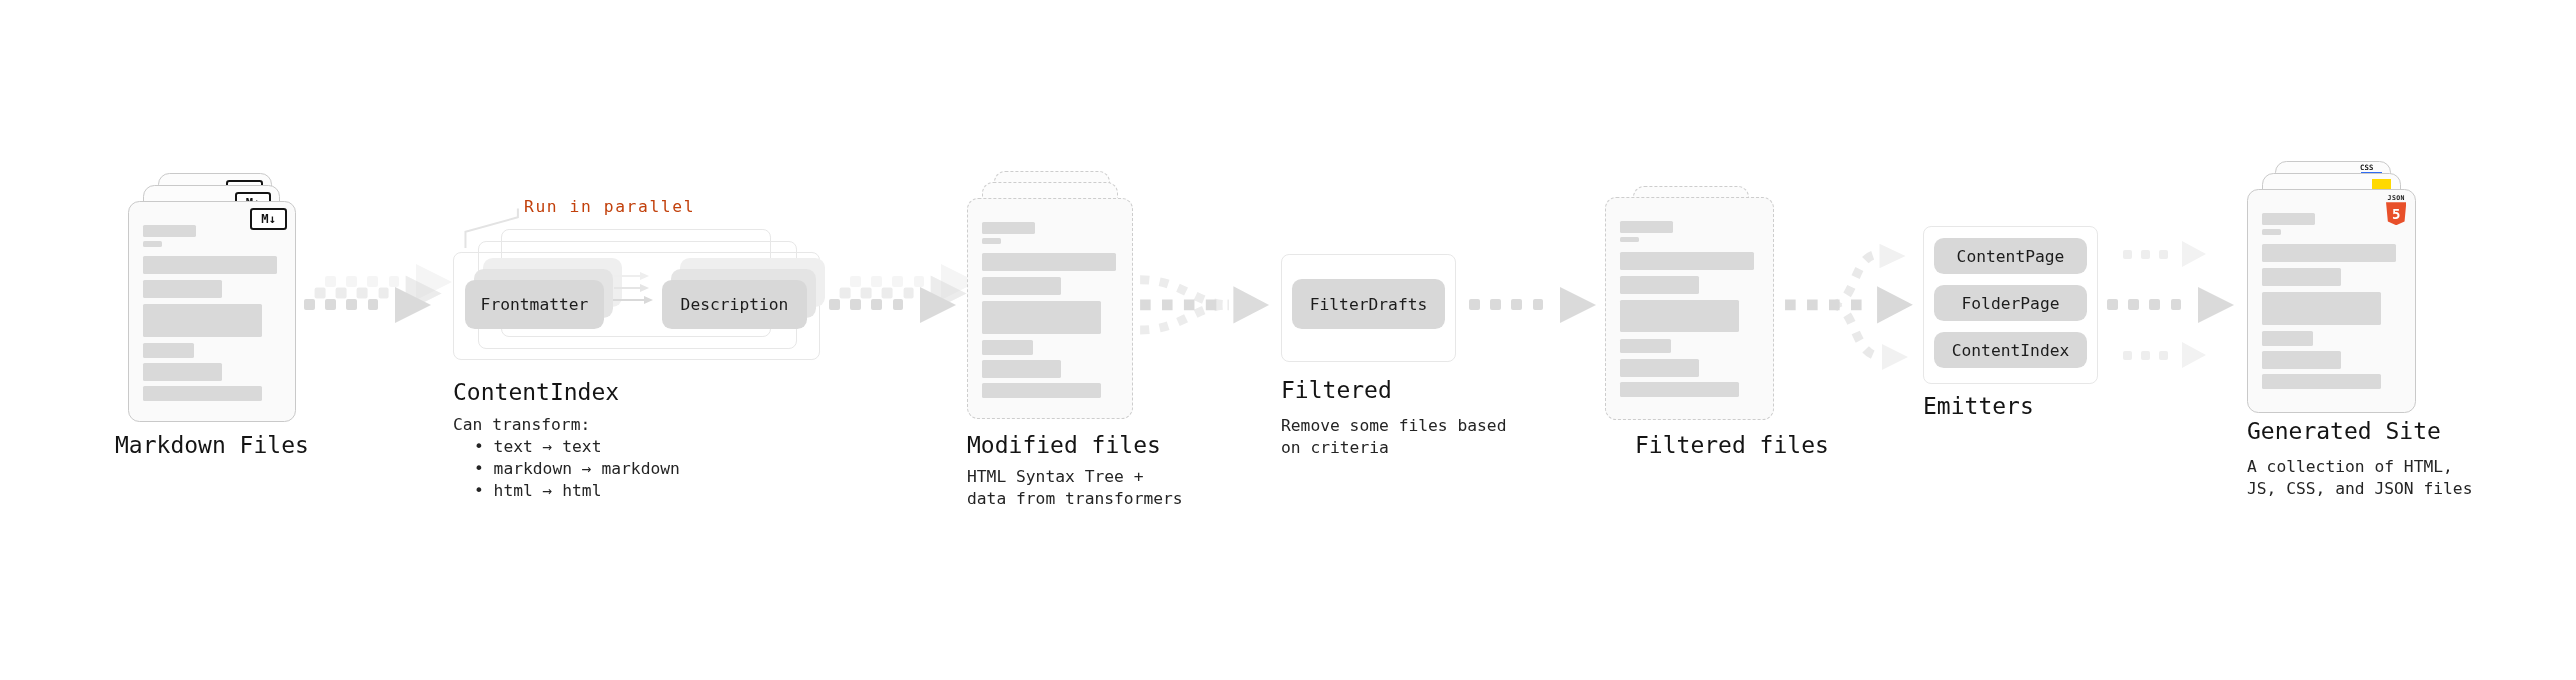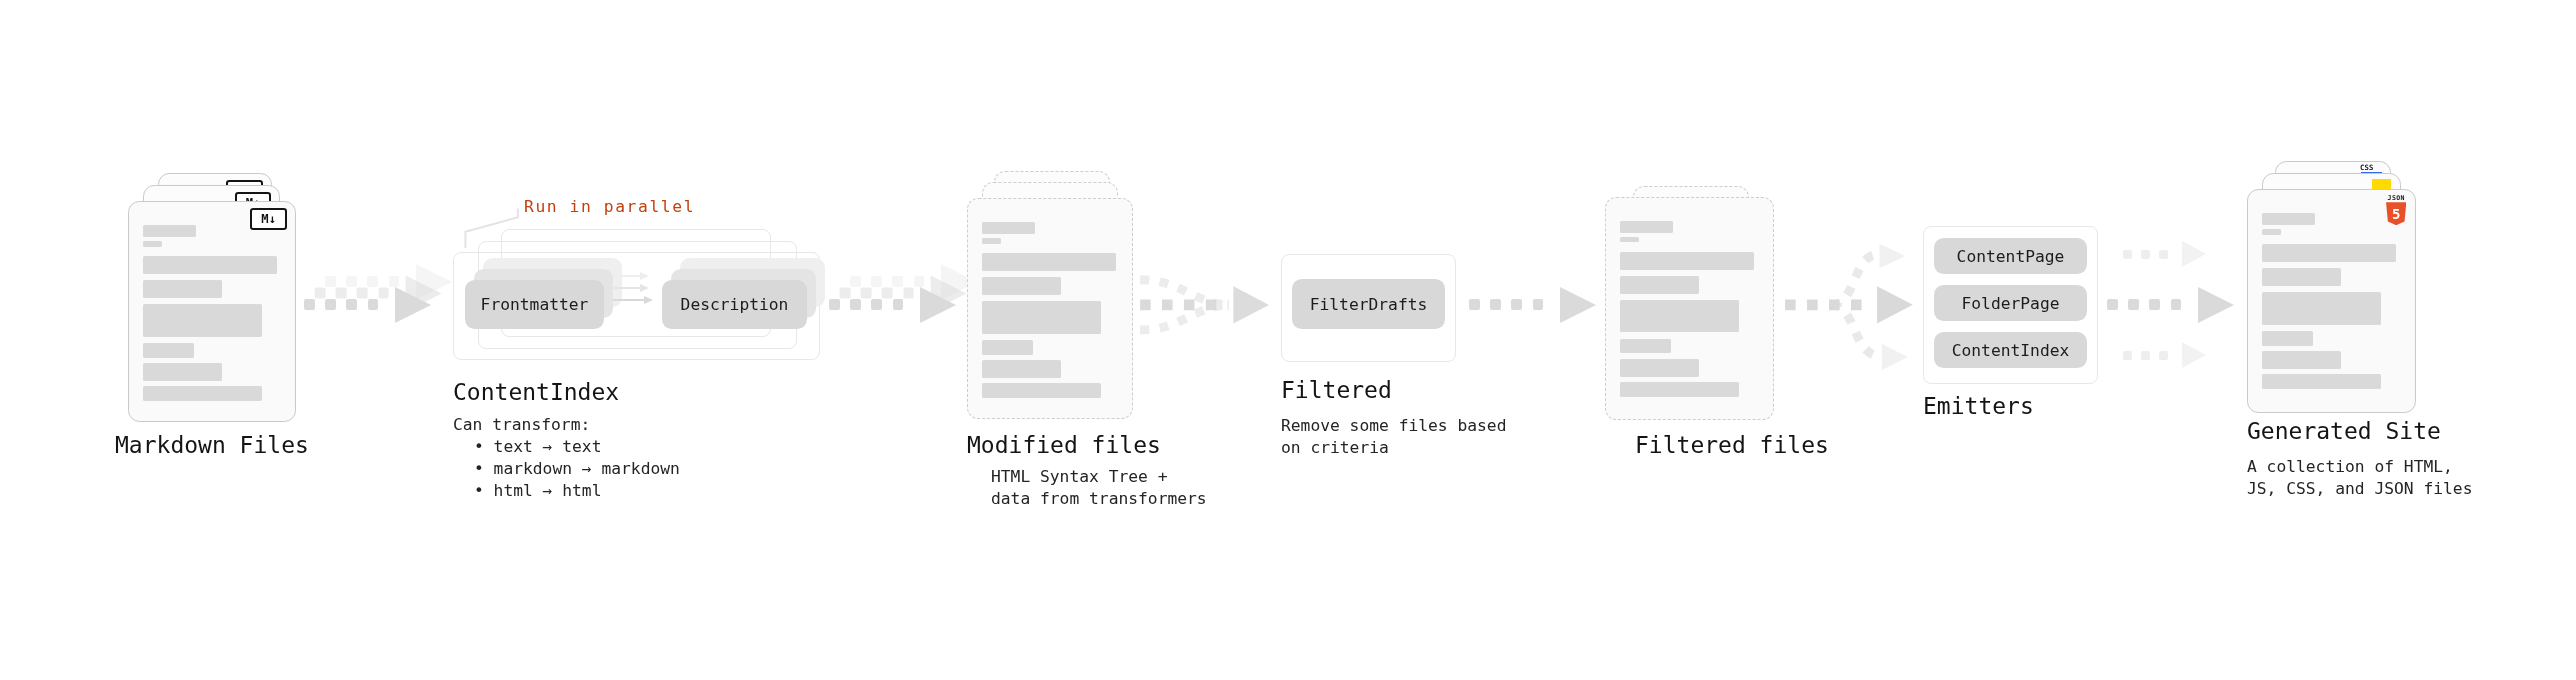--- a/index.html
+++ b/index.html
@@ -180,21 +180,21 @@
           <div class="bar" style="left: 14px; top: 54px; width: 134px; height: 18px;"></div>
           <div class="bar" style="left: 14px; top: 78px; width: 79px; height: 18px;"></div>
           <div class="bar" style="left: 14px; top: 102px; width: 119px; height: 32.5px;"></div>
           <div class="bar" style="left: 14px; top: 141px; width: 51px; height: 14.6px;"></div>
           <div class="bar" style="left: 14px; top: 161px; width: 79px; height: 18px;"></div>
           <div class="bar" style="left: 14px; top: 184px; width: 119px; height: 15.4px;"></div>
         </div>
     </div>
   </div>
   <div class="title" style="left:967px;top:432px;">Modified files</div>
-  <div class="body" style="left:967px;top:466px;margin-left:24px;">
+  <div class="body" style="left:967px;top:466px;">
     <div>HTML Syntax Tree +</div>
     <div>data from transformers</div>
   </div>
 
   <svg class="overlay" style="left:1136px;top:270px;" width="138" height="73" viewBox="0 0 170 90">
     <path d="M5,12 C55,12 72,41 112,43" fill="none" stroke="#ececec" stroke-width="11" stroke-dasharray="11 13"></path>
     <path d="M5,74 C55,74 72,45 112,43" fill="none" stroke="#ececec" stroke-width="11" stroke-dasharray="11 13"></path>
     <path d="M5,43 H114" fill="none" stroke="#dadada" stroke-width="13" stroke-dasharray="13 14"></path>
     <polygon points="120,20 164,43 120,66" fill="#dcdcdc"></polygon>
   </svg>

